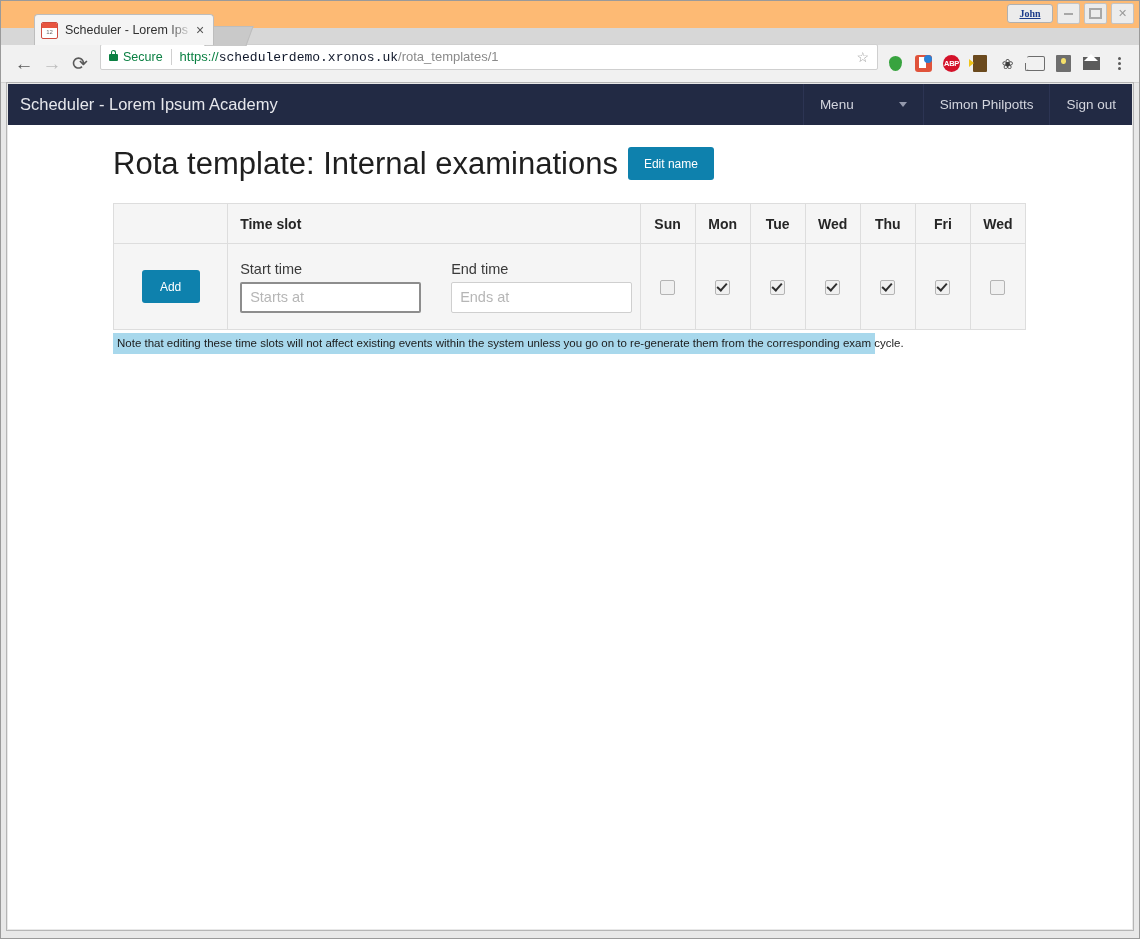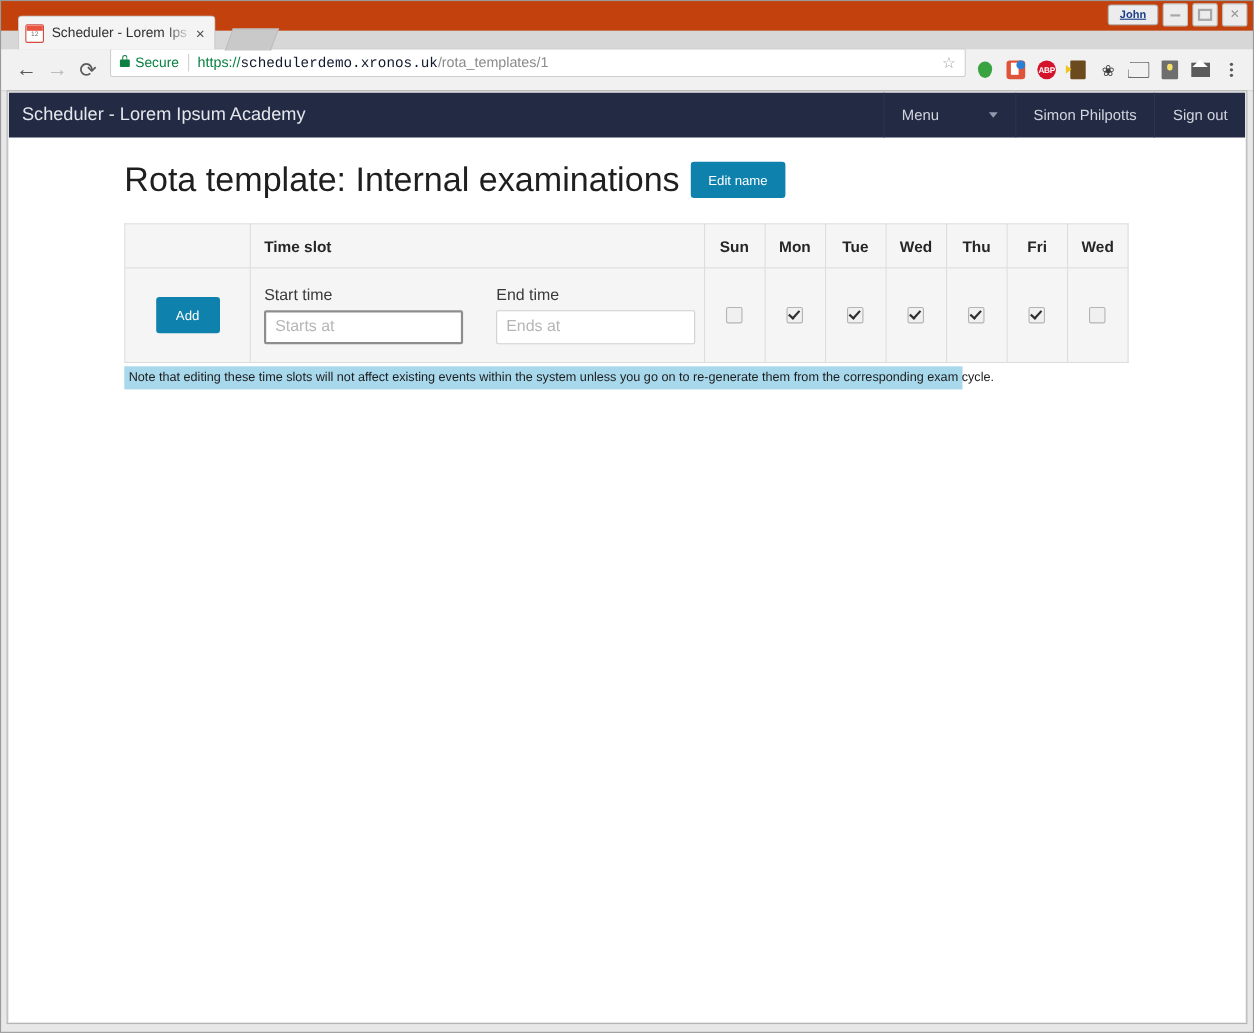--- a/index.html
+++ b/index.html
@@ -22,22 +22,23 @@
     background: #e8e8e8;
     box-sizing: border-box;
   }
 
   
   .titlebar {
     position: absolute;
     left: 0; top: 0;
     width: 1140px;
     height: 28px;
-    background: #c2410c;
+    background: #fdba74;
     border-bottom: 1px solid #d2d2d2;
+    font-family: Liberation Serif, serif;
   }
   .win-controls {
     position: absolute;
     right: 6px;
     top: 3px;
     display: flex;
     align-items: center;
     gap: 4px;
   }
   .user-chip {
@@ -84,21 +85,21 @@
   
   .tabstrip {
     position: absolute;
     left: 0; top: 28px;
     width: 1140px;
     height: 17px;
     background: #d7d7d7;
   }
   .tab {
     position: absolute;
-    left: 16px;
+    left: 34px;
     top: -14px;
     width: 180px;
     height: 31px;
     background: #f4f4f4;
     border: 1px solid #bdbdbd;
     border-bottom: none;
     border-radius: 4px 4px 0 0;
     display: flex;
     align-items: center;
     padding: 0 6px;

